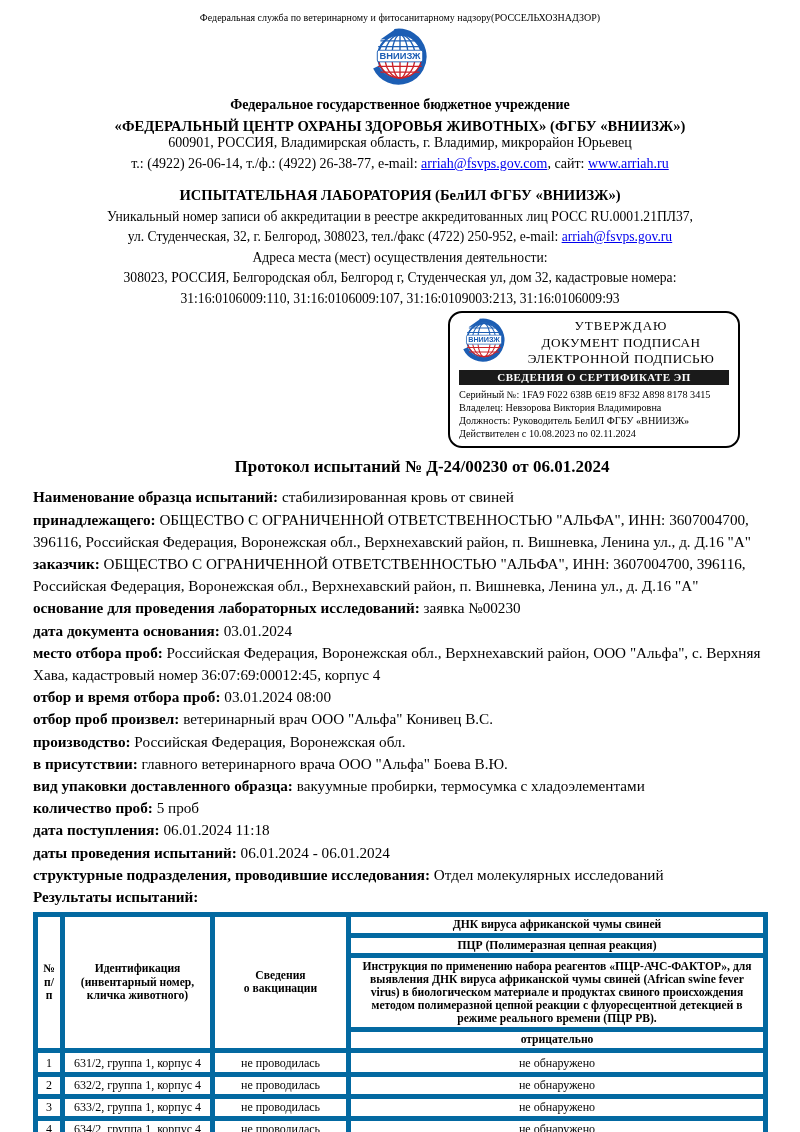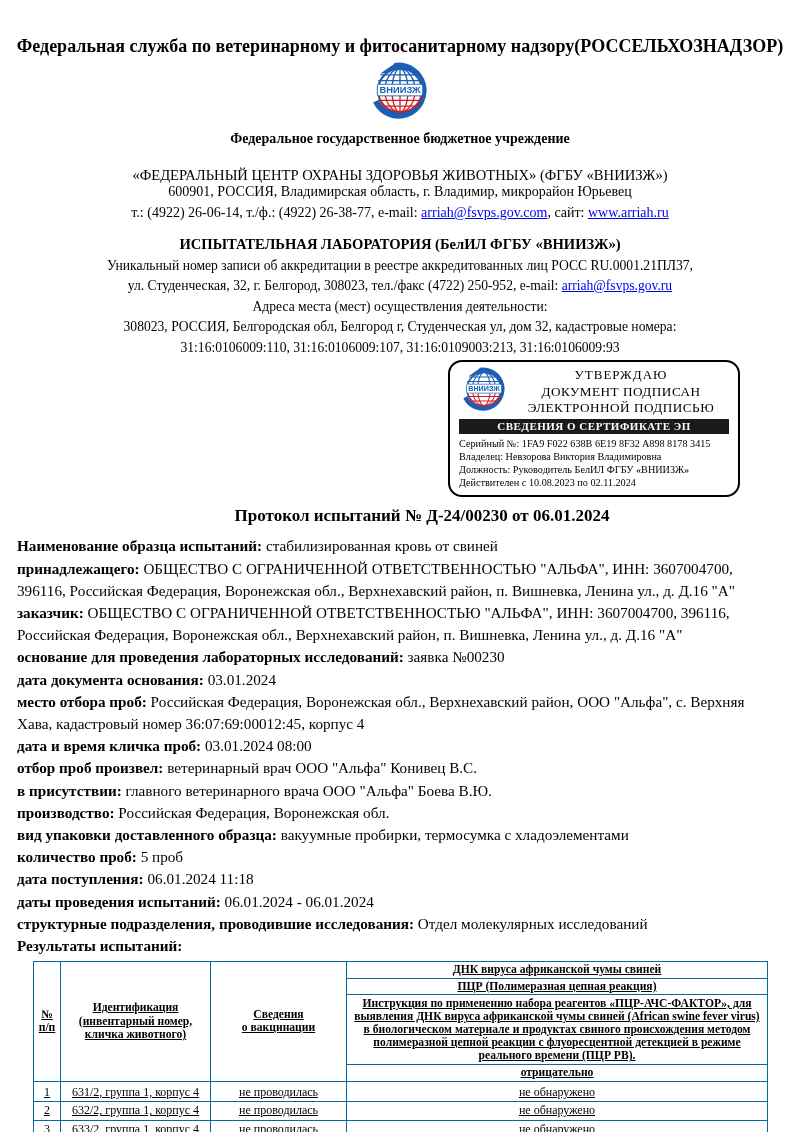--- a/index.html
+++ b/index.html
@@ -4,49 +4,49 @@
 <style>
   * { margin:0; padding:0; box-sizing:border-box; }
   body { background:#fff; }
   .page {
     width:800px; height:1132px; margin:0 auto; background:#fff; color:#000;
     font-family:"Liberation Serif", serif; position:relative; overflow:hidden;
   }
   .center { text-align:center; }
   a { color:#0000EE; text-decoration:underline; cursor:pointer; }
 
-  .agency { padding-top:36px; font-size:18px; font-weight:bold; }
+  .agency { padding-top:12px; font-size:10px; font-weight:normal; }
   .logo-wrap { text-align:center; margin-top:5px; height:58px; }
   .org-type { font-size:14px; font-weight:bold; margin-top:11px; }
-  .org-name { font-size:14.6px; font-weight:normal; margin-top:20px; }
+  .org-name { font-size:14.6px; font-weight:bold; margin-top:5px; }
   .org-addr { font-size:14px; }
   .org-contacts { font-size:14px; margin-top:5px; }
 
   .lab-title { font-size:14.6px; font-weight:bold; margin-top:15px; }
   .lab-line { font-size:13.6px; margin-top:4.5px; }
 
   .stamp {
     width:292px; margin:4px 60px 0 auto; border:2.5px solid #000; border-radius:14px;
     padding:5px 9px 6px; background:#fff;
   }
   .stamp-top { display:flex; align-items:center; }
   .stamp-logo { width:54px; flex:0 0 54px; }
   .stamp-head { flex:1; text-align:center; }
   .stamp-approve { font-size:13px; letter-spacing:1px; }
   .stamp-signed { font-size:13.2px; letter-spacing:0.5px; margin-top:1px; line-height:15.5px; }
   .stamp-bar { background:#1a1a1a; color:#fff; text-align:center; font-size:11px; font-weight:bold; padding:1.5px 0; margin:3px 0; letter-spacing:0.5px; }
   .stamp-info { font-size:10.2px; line-height:13.2px; }
 
   .protocol-title { font-size:17px; font-weight:bold; margin-top:9px;padding-left:44px; }
 
-  .fields { margin:9px 17px 0; font-size:15.2px; line-height:22.2px; }
+  .fields { margin:9px 33px 0; font-size:15.2px; line-height:22.2px; }
   .fields b { font-weight:bold; }
 
   table { border-collapse:collapse; margin:4px 0 0 33px; width:735px; table-layout:fixed; }
-  td { border:1px solid #0369a1; padding:1px 3px; vertical-align:middle; overflow:hidden;text-decoration:underline; }
+  td { border:5px solid #0369a1; padding:1px 3px; vertical-align:middle; overflow:hidden; }
   .pre { white-space:pre-line; }
 
   .results td { font-size:12px; text-align:center; }
   .results .hdr { font-weight:bold; font-size:11.6px; line-height:13.5px; }
   .results .instruction { font-size:11.6px; line-height:13px; padding:2px 6px; }
   .results tr.tall td { height:27px; vertical-align:top; padding-top:3px; }
   .results tr.data td { height:19px; }
 </style>
 </head>
 <body>
@@ -149,24 +149,24 @@
 
   <div class="center protocol-title">Протокол испытаний № Д-24/00230 от 06.01.2024</div>
 
   <div class="fields">
     <div class="field"><b>Наименование образца испытаний:</b> <span>стабилизированная кровь от свиней</span></div>
     <div class="field"><b>принадлежащего:</b> <span>ОБЩЕСТВО С ОГРАНИЧЕННОЙ ОТВЕТСТВЕННОСТЬЮ "АЛЬФА", ИНН: 3607004700, 396116, Российская Федерация, Воронежская обл., Верхнехавский район, п. Вишневка, Ленина ул., д. Д.16 "А"</span></div>
     <div class="field"><b>заказчик:</b> <span>ОБЩЕСТВО С ОГРАНИЧЕННОЙ ОТВЕТСТВЕННОСТЬЮ "АЛЬФА", ИНН: 3607004700, 396116, Российская Федерация, Воронежская обл., Верхнехавский район, п. Вишневка, Ленина ул., д. Д.16 "А"</span></div>
     <div class="field"><b>основание для проведения лабораторных исследований:</b> <span>заявка №00230</span></div>
     <div class="field"><b>дата документа основания:</b> <span>03.01.2024</span></div>
     <div class="field"><b>место отбора проб:</b> <span>Российская Федерация, Воронежская обл., Верхнехавский район, ООО "Альфа", с. Верхняя Хава, кадастровый номер 36:07:69:00012:45, корпус 4</span></div>
-    <div class="field"><b>дата и время кличка проб:</b> <span>03.01.2024 08:00</span></div>
+    <div class="field"><b>отбор и время отбора проб:</b> <span>03.01.2024 08:00</span></div>
     <div class="field"><b>отбор проб произвел:</b> <span>ветеринарный врач ООО "Альфа" Конивец В.С.</span></div>
+    <div class="field"><b>производство:</b> <span>Российская Федерация, Воронежская обл.</span></div>
     <div class="field"><b>в присутствии:</b> <span>главного ветеринарного врача ООО "Альфа" Боева В.Ю.</span></div>
-    <div class="field"><b>производство:</b> <span>Российская Федерация, Воронежская обл.</span></div>
     <div class="field"><b>вид упаковки доставленного образца:</b> <span>вакуумные пробирки, термосумка с хладоэлементами</span></div>
     <div class="field"><b>количество проб:</b> <span>5 проб</span></div>
     <div class="field"><b>дата поступления:</b> <span>06.01.2024 11:18</span></div>
     <div class="field"><b>даты проведения испытаний:</b> <span>06.01.2024 - 06.01.2024</span></div>
     <div class="field"><b>структурные подразделения, проводившие исследования:</b> <span>Отдел молекулярных исследований</span></div>
     <div class="field"><b>Результаты испытаний:</b></div>
   </div>
 
   <table class="results">
     <colgroup>

